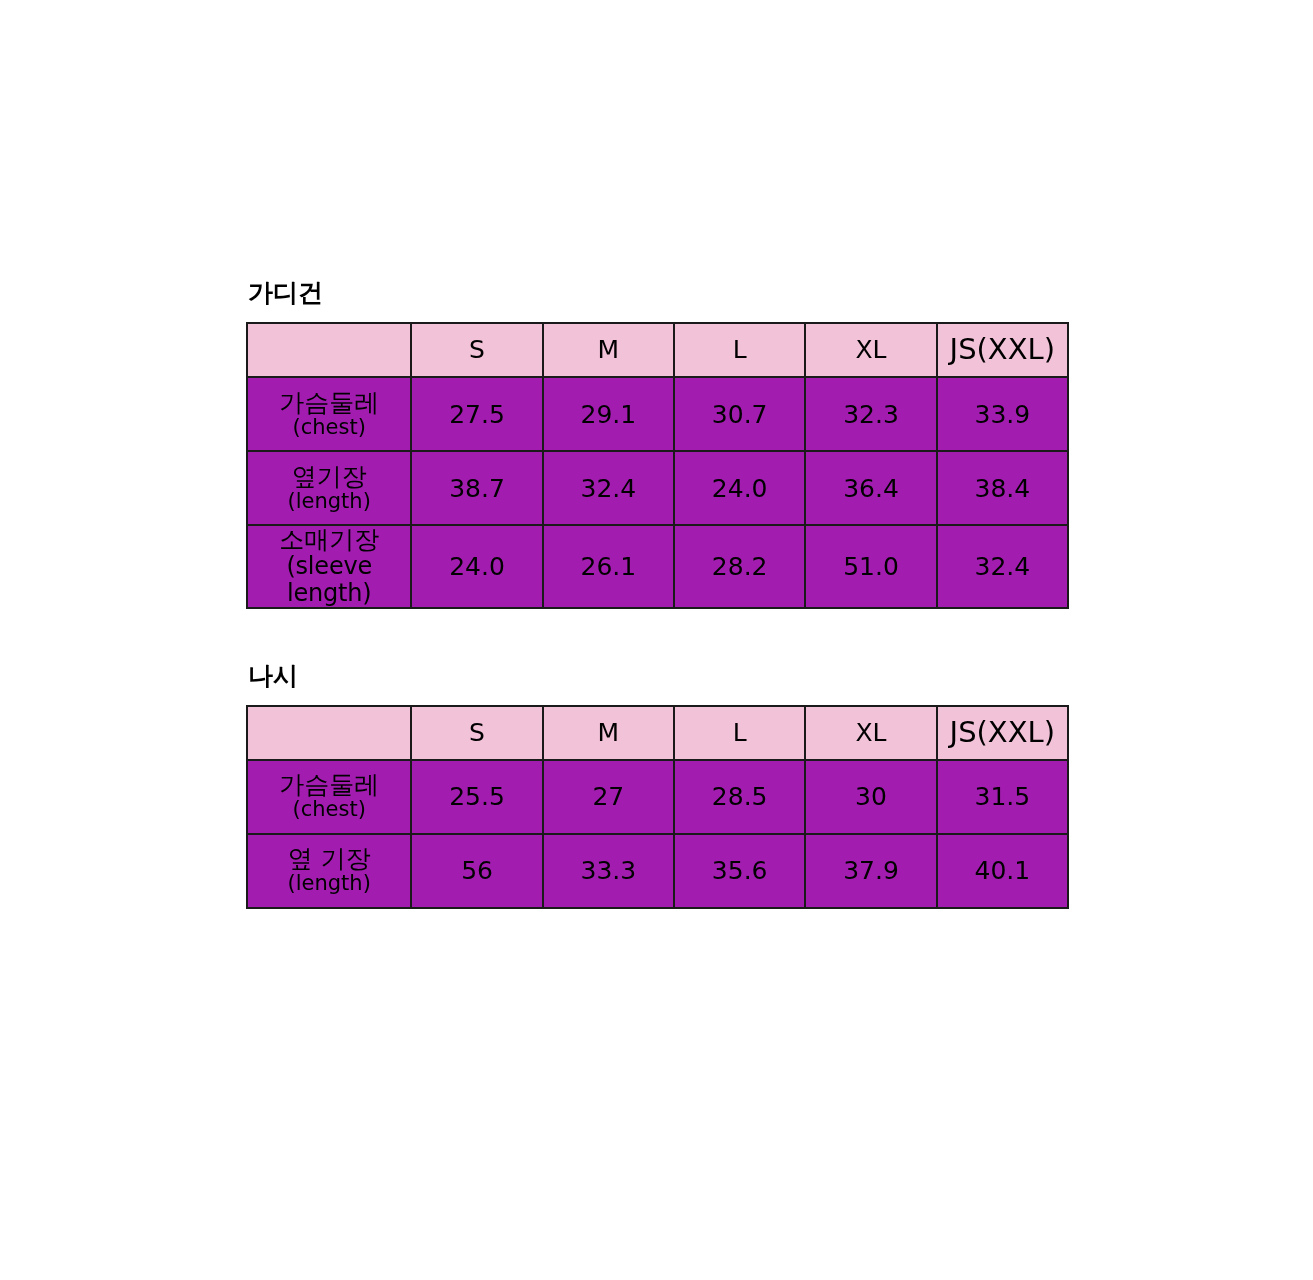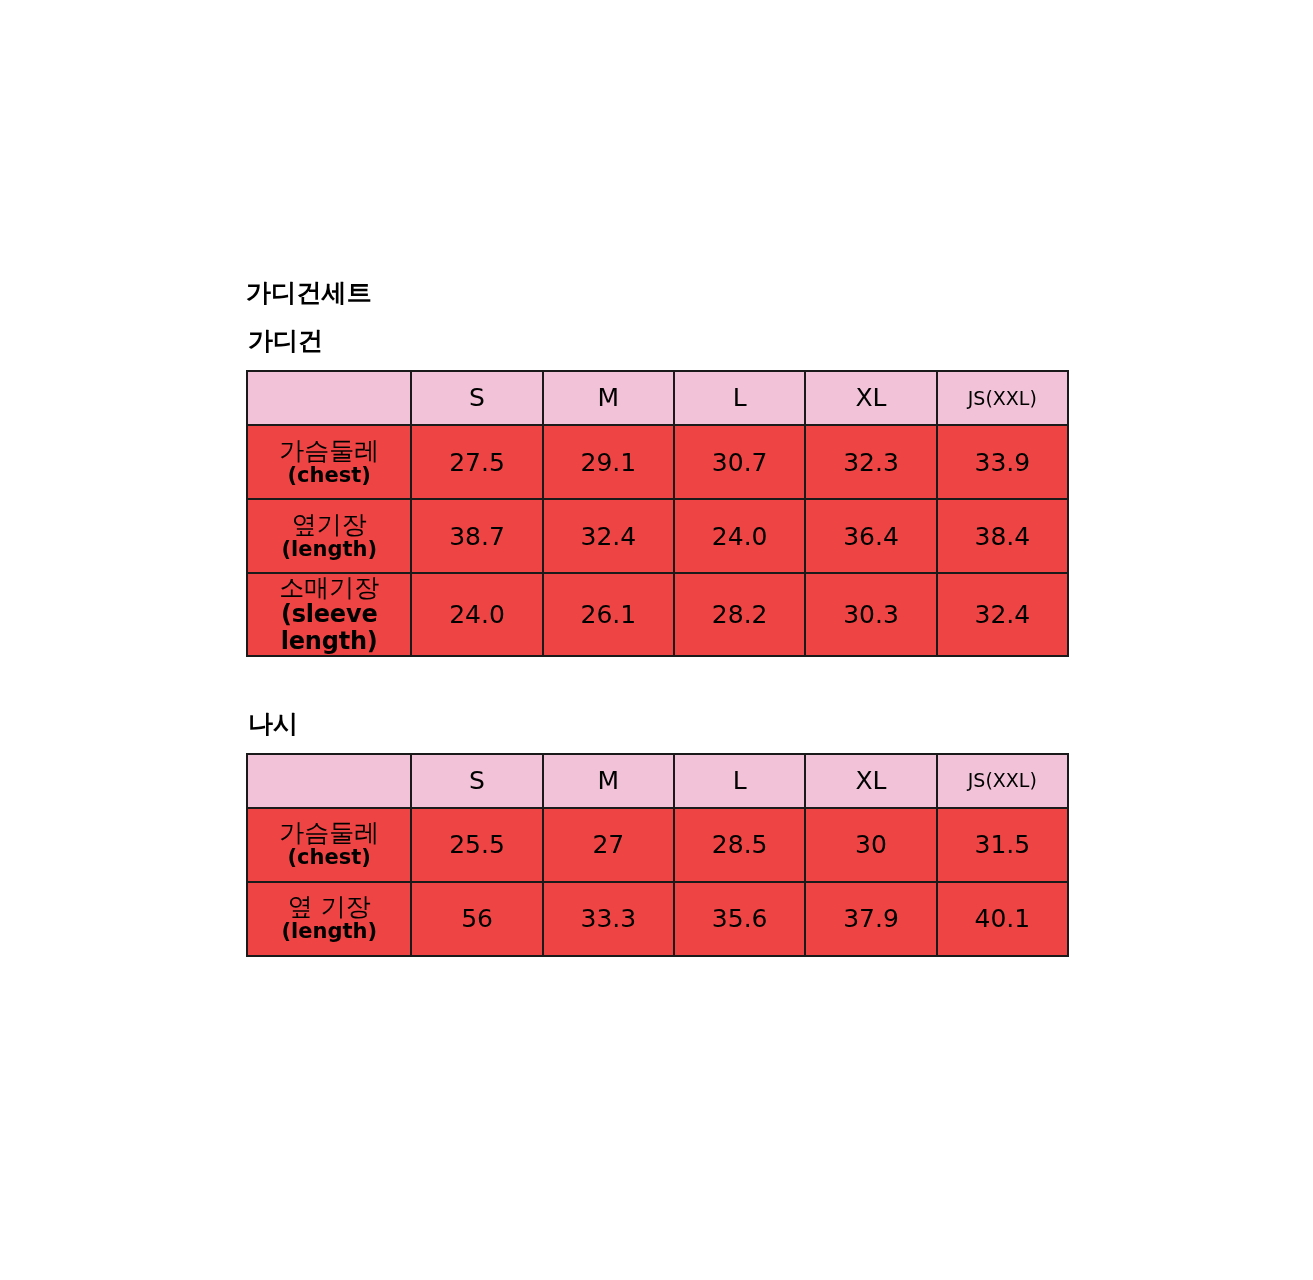--- a/index.html
+++ b/index.html
@@ -58,57 +58,56 @@
     background: #f2c2d8;
     height: 52px;
     font-size: 25px;
     font-weight: 400;
     line-height: 1.1;
   }
   .hdr-row th.corner {
     background: #f2c2d8;
   }
   .hdr-row th.small-hdr {
-    font-size: 19px;
+    font-size: 29px;
   }
   .body-row td {
     height: 72px;
     font-size: 25px;
-    background: #ef4444;
+    background: #a21caf;
   }
   .row-label {
     background: #ffffff;
     line-height: 1.12;
     padding: 4px 2px;
   }
   .row-label .ko {
     display: block;
     font-size: 25px;
     font-weight: 400;
   }
   .row-label .en {
     display: block;
     font-size: 21px;
-    font-weight: 700;
+    font-weight: 400;
     margin-top: -1px;
   }
   .row-label .en.tight {
     font-size: 24px;
     letter-spacing: -0.2px;
   }
   .gap {
     height: 52px;
   }
 </style>
 </head>
 <body>
 
 <div class="page">
 
-  <div class="doc-title">가디건세트</div>
 
   <div class="section">
     <div class="section-title">가디건</div>
     <table class="size-table">
       <colgroup>
         <col class="label-col">
         <col class="size-col">
         <col class="size-col">
         <col class="size-col">
         <col class="size-col">
@@ -148,21 +147,21 @@
           <td>38.4</td>
         </tr>
         <tr class="body-row">
           <td class="row-label">
             <span class="ko">소매기장</span>
             <span class="en tight">(sleeve length)</span>
           </td>
           <td>24.0</td>
           <td>26.1</td>
           <td>28.2</td>
-          <td>30.3</td>
+          <td>51.0</td>
           <td>32.4</td>
         </tr>
       </tbody>
     </table>
   </div>
 
   <div class="gap"></div>
 
   <div class="section">
     <div class="section-title">나시</div>

